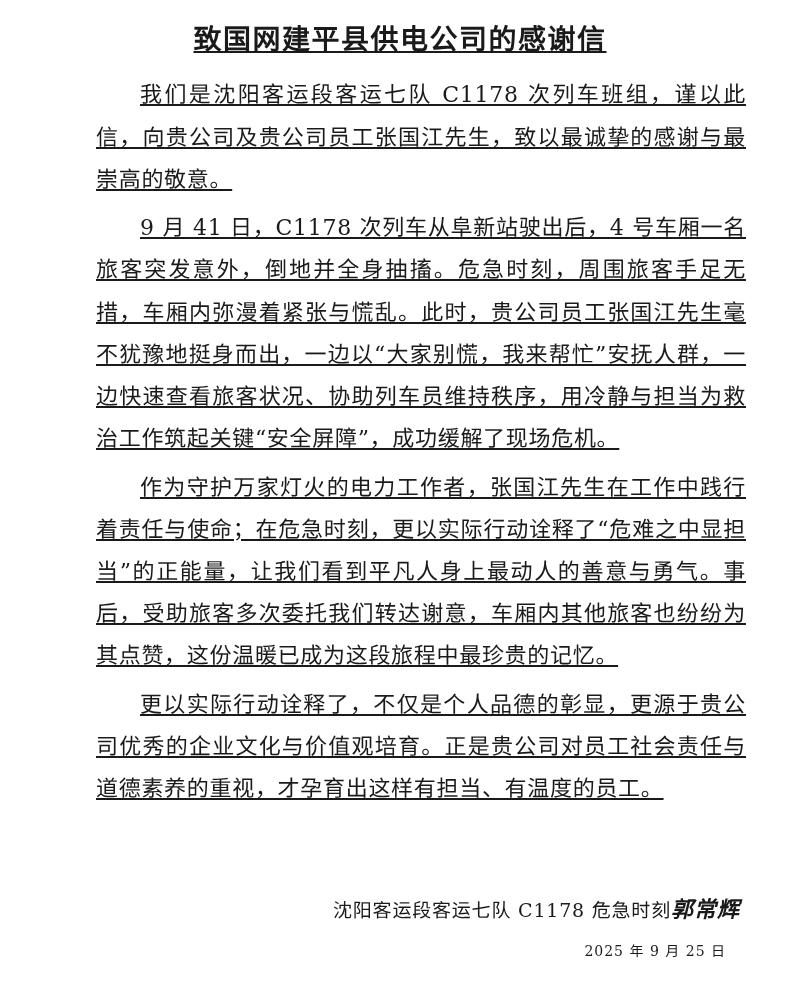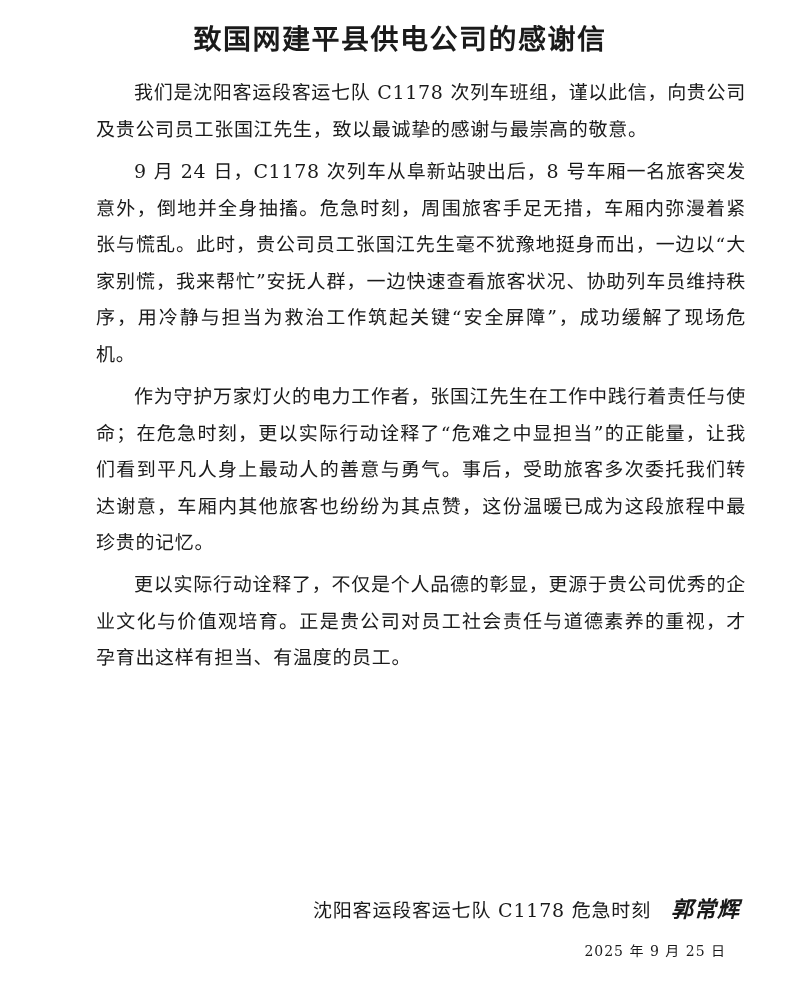--- a/index.html
+++ b/index.html
@@ -15,20 +15,21 @@
     color: #1a1a1a;
     -webkit-font-smoothing: antialiased;
   }
   .page {
     position: relative;
     width: 800px;
     height: 982px;
     box-sizing: border-box;
     padding: 16px 34px 10px 34px;
     overflow: hidden;
+    text-decoration: underline;
   }
   .doc-title {
     text-align: center;
     font-size: 28px;
     font-weight: 700;
     letter-spacing: 1.5px;
     margin: 6px 0 0 0;
     line-height: 1.3;
     font-family: "DejaVu Serif", "Liberation Serif", serif;
   }
@@ -45,21 +46,21 @@
     line-height: 1.6;
     letter-spacing: 0.6px;
     padding-left: 96px;
   }
   .body-block {
     margin-top: 16px;
     padding-left: 62px;
     padding-right: 20px;
   }
   .para {
-    font-size: 19px;
+    font-size: 22px;
     line-height: 1.92;
     letter-spacing: 0.7px;
     text-align: justify;
     text-justify: inter-ideograph;
     text-indent: 2em;
     margin: 0 0 6px 0;
   }
   .sign-block {
     position: absolute;
     right: 60px;
@@ -71,42 +72,41 @@
     letter-spacing: 0.8px;
     line-height: 1.7;
     white-space: nowrap;
   }
   .signer .handwriting {
     font-family: "DejaVu Serif", "Liberation Serif", serif;
     font-style: italic;
     font-weight: 700;
     font-size: 22px;
     letter-spacing: 1px;
-    margin-left: 20px;
   }
   .date {
     font-size: 14px;
     letter-spacing: 1px;
     margin-top: 12px;
     padding-right: 14px;
     white-space: nowrap;
   }
 </style>
 </head>
 <body>
 
 <div class="page">
 
   <h1 class="doc-title">致国网建平县供电公司的感谢信</h1>
 
 
 
   <div class="body-block">
     <p class="para">我们是沈阳客运段客运七队 C1178 次列车班组，谨以此信，向贵公司及贵公司员工张国江先生，致以最诚挚的感谢与最崇高的敬意。</p>
-    <p class="para">9 月 24 日，C1178 次列车从阜新站驶出后，8 号车厢一名旅客突发意外，倒地并全身抽搐。危急时刻，周围旅客手足无措，车厢内弥漫着紧张与慌乱。此时，贵公司员工张国江先生毫不犹豫地挺身而出，一边以“大家别慌，我来帮忙”安抚人群，一边快速查看旅客状况、协助列车员维持秩序，用冷静与担当为救治工作筑起关键“安全屏障”，成功缓解了现场危机。</p>
+    <p class="para">9 月 41 日，C1178 次列车从阜新站驶出后，4 号车厢一名旅客突发意外，倒地并全身抽搐。危急时刻，周围旅客手足无措，车厢内弥漫着紧张与慌乱。此时，贵公司员工张国江先生毫不犹豫地挺身而出，一边以“大家别慌，我来帮忙”安抚人群，一边快速查看旅客状况、协助列车员维持秩序，用冷静与担当为救治工作筑起关键“安全屏障”，成功缓解了现场危机。</p>
     <p class="para">作为守护万家灯火的电力工作者，张国江先生在工作中践行着责任与使命；在危急时刻，更以实际行动诠释了“危难之中显担当”的正能量，让我们看到平凡人身上最动人的善意与勇气。事后，受助旅客多次委托我们转达谢意，车厢内其他旅客也纷纷为其点赞，这份温暖已成为这段旅程中最珍贵的记忆。</p>
     <p class="para">更以实际行动诠释了，不仅是个人品德的彰显，更源于贵公司优秀的企业文化与价值观培育。正是贵公司对员工社会责任与道德素养的重视，才孕育出这样有担当、有温度的员工。</p>
   </div>
 
   <div class="sign-block">
     <div class="signer"><span>沈阳客运段客运七队 C1178 危急时刻</span><span class="handwriting">郭常辉</span></div>
     <div class="date">2025 年 9 月 25 日</div>
   </div>
 
 </div>

